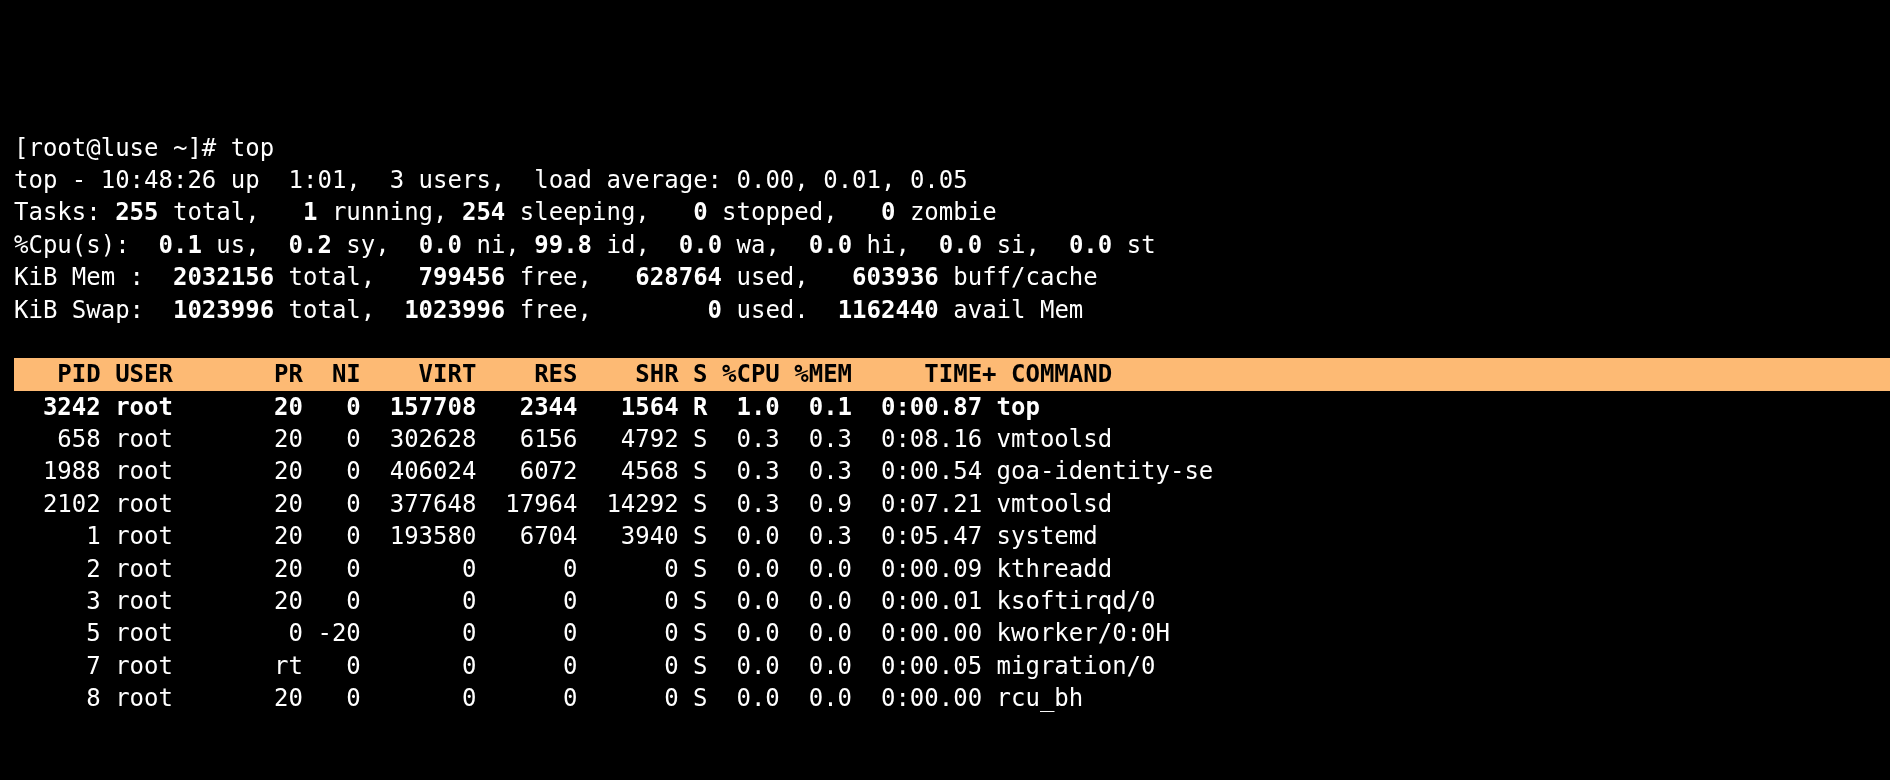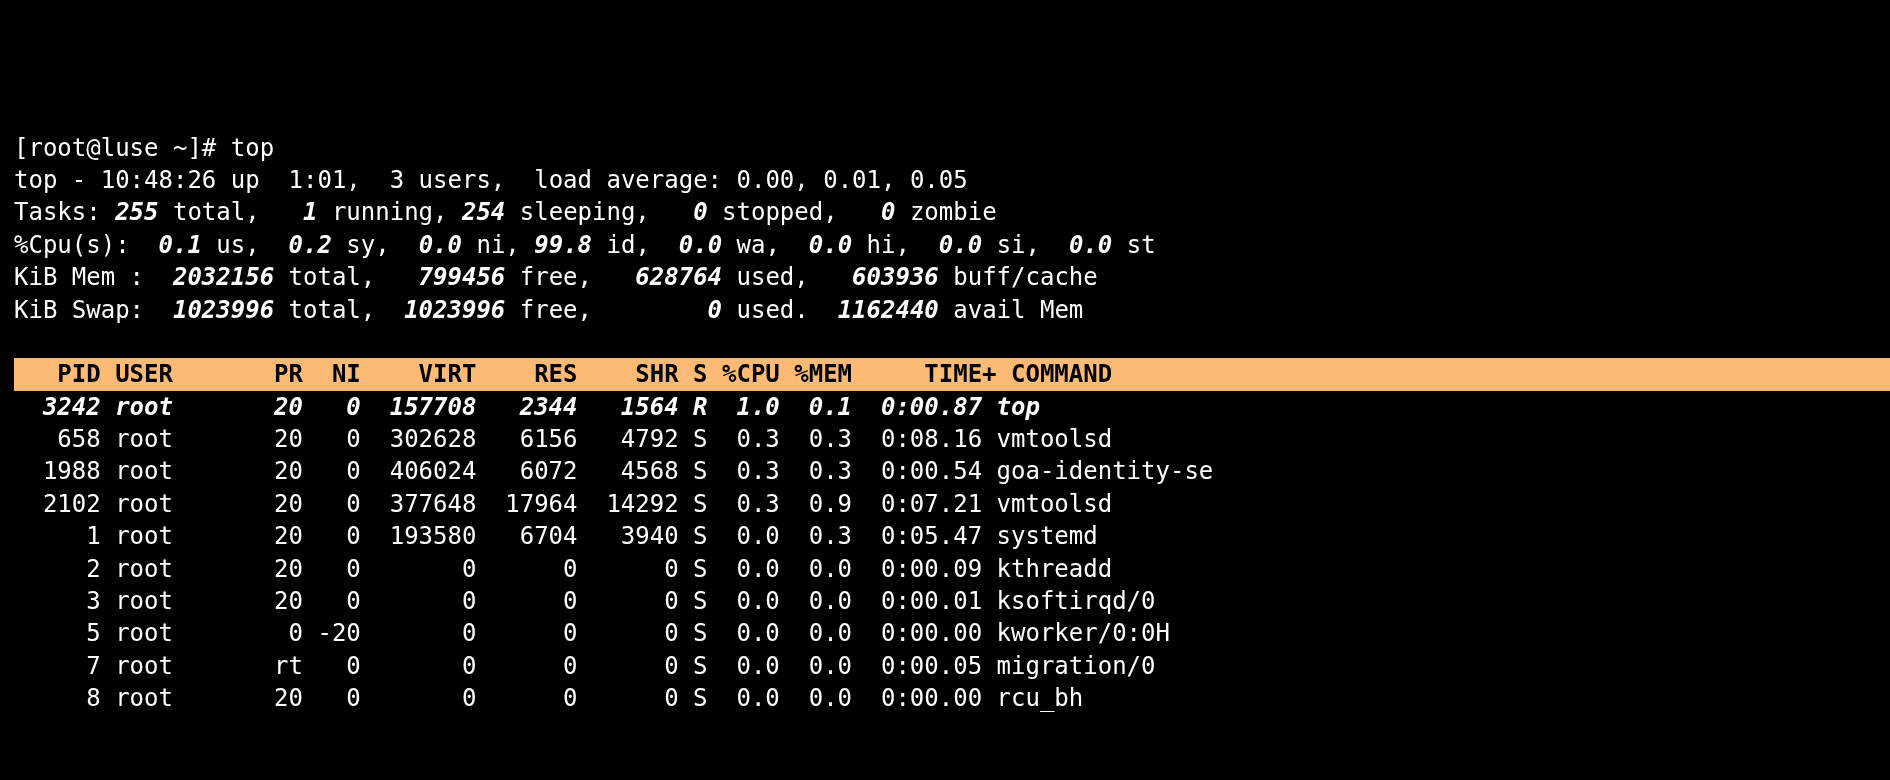--- a/index.html
+++ b/index.html
@@ -5,21 +5,21 @@
   html,body{margin:0;padding:0;background:#000;color:#fff;}
   body{
     font-family:"DejaVu Sans Mono","Liberation Mono","Courier New",monospace;
     font-size:24px;
     line-height:1.35;
     white-space:pre;
     padding:2px 0 0 6px;
     width:1890px;
     box-sizing:border-box;
   }
-  .bold{font-weight:bold;font-style:italic;}
+  .bold{font-weight:bold;}
   .hdr{background:#fdba74;color:#000;font-weight:bold;display:inline-block;width:calc(100% - 6px);}
   .row{display:block;margin-left:8px;}
 </style>
 </head>
 <body>
 
 
 
 <div><span class="row">[root@luse ~]# top</span><span class="row"><span>top - </span><span>10:48:26</span><span> up  </span><span>1:01</span><span>,  </span><span>3</span><span> users,  load average: </span><span>0.00, 0.01, 0.05</span></span><span class="row"><span>Tasks: </span><span class="bold">255</span><span> total,   </span><span class="bold">1</span><span> running, </span><span class="bold">254</span><span> sleeping,   </span><span class="bold">0</span><span> stopped,   </span><span class="bold">0</span><span> zombie</span></span><span class="row"><span>%Cpu(s):  </span><span class="bold">0.1</span><span> us,  </span><span class="bold">0.2</span><span> sy,  </span><span class="bold">0.0</span><span> ni, </span><span class="bold">99.8</span><span> id,  </span><span class="bold">0.0</span><span> wa,  </span><span class="bold">0.0</span><span> hi,  </span><span class="bold">0.0</span><span> si,  </span><span class="bold">0.0</span><span> st</span></span><span class="row"><span>KiB Mem :  </span><span class="bold">2032156</span><span> total,   </span><span class="bold">799456</span><span> free,   </span><span class="bold">628764</span><span> used,   </span><span class="bold">603936</span><span> buff/cache</span></span><span class="row"><span>KiB Swap:  </span><span class="bold">1023996</span><span> total,  </span><span class="bold">1023996</span><span> free,        </span><span class="bold">0</span><span> used.  </span><span class="bold">1162440</span><span> avail Mem</span></span><span class="row"> </span><span class="row hdr" id="header-row">   PID USER       PR  NI    VIRT    RES    SHR S %CPU %MEM     TIME+ COMMAND</span><div id="proc-rows"><span class="row bold">  3242 root       20   0  157708   2344   1564 R  1.0  0.1  0:00.87 top</span><span class="row">   658 root       20   0  302628   6156   4792 S  0.3  0.3  0:08.16 vmtoolsd</span><span class="row">  1988 root       20   0  406024   6072   4568 S  0.3  0.3  0:00.54 goa-identity-se</span><span class="row">  2102 root       20   0  377648  17964  14292 S  0.3  0.9  0:07.21 vmtoolsd</span><span class="row">     1 root       20   0  193580   6704   3940 S  0.0  0.3  0:05.47 systemd</span><span class="row">     2 root       20   0       0      0      0 S  0.0  0.0  0:00.09 kthreadd</span><span class="row">     3 root       20   0       0      0      0 S  0.0  0.0  0:00.01 ksoftirqd/0</span><span class="row">     5 root        0 -20       0      0      0 S  0.0  0.0  0:00.00 kworker/0:0H</span><span class="row">     7 root       rt   0       0      0      0 S  0.0  0.0  0:00.05 migration/0</span><span class="row">     8 root       20   0       0      0      0 S  0.0  0.0  0:00.00 rcu_bh</span></div></div>
 

